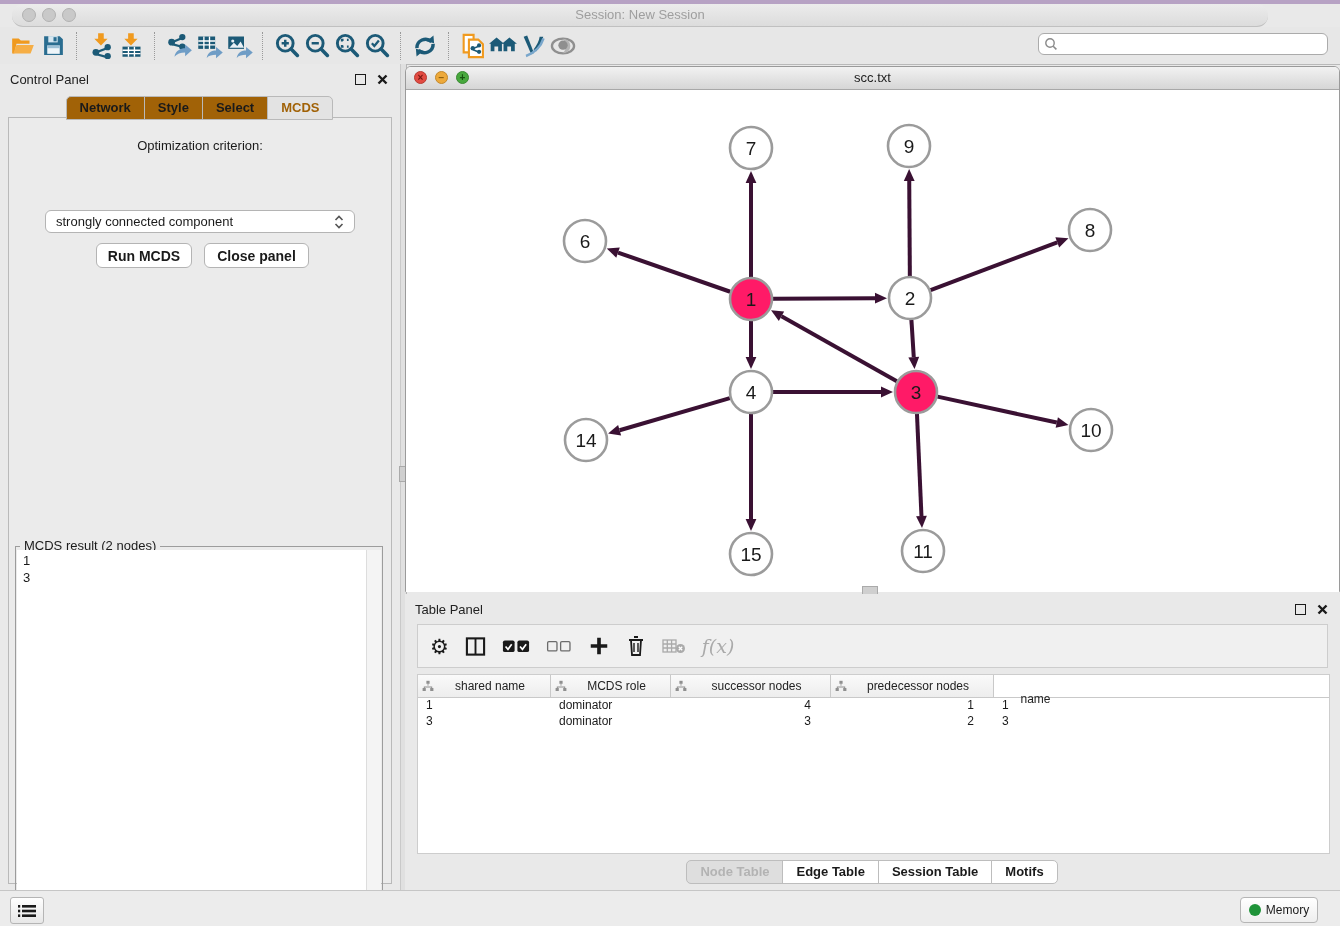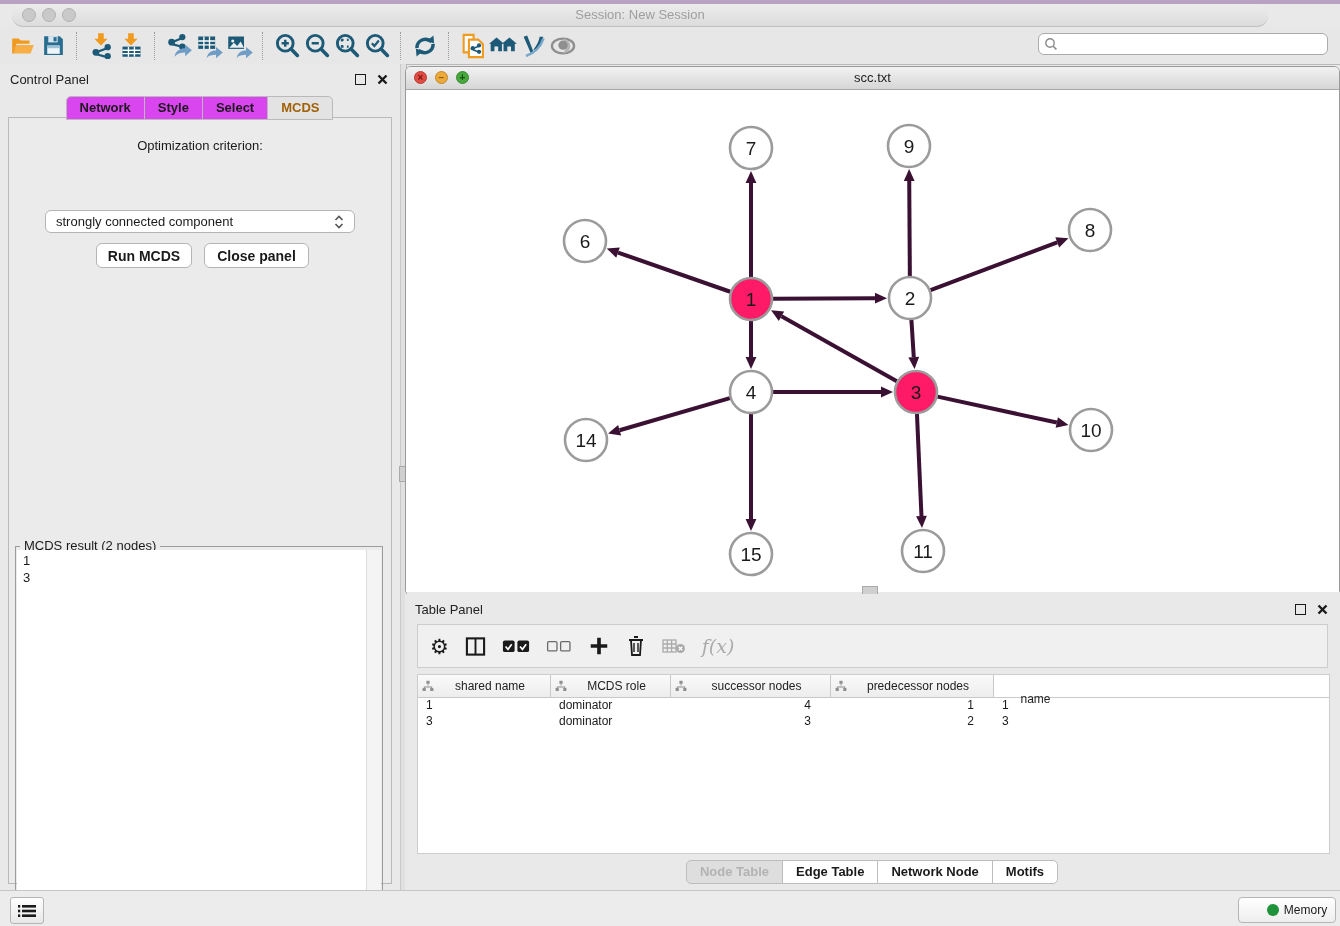--- a/index.html
+++ b/index.html
@@ -21,21 +21,21 @@
   #search-input{width:100%;height:100%;box-sizing:border-box;border:1px solid #ababab;border-radius:6px;
                 padding:0 6px 0 24px;font-size:13px;background:#fff;outline:none;}
   #search-icon{position:absolute;left:6px;top:4px;}
   
   #control-panel{left:0;top:64px;width:400px;height:826px;background:#e9e9e9;}
   .panel-head{height:30px;display:flex;align-items:center;font-size:13px;color:#222;padding:0 10px;}
   .panel-head .ph-title{flex:1;}
   .ph-btn{width:16px;height:16px;display:flex;align-items:center;justify-content:center;margin-left:6px;}
   .float-glyph{width:9px;height:9px;border:1.5px solid #1a1a1a;background:transparent;display:inline-block;}
   #cp-tabs{position:absolute;left:0;top:32px;width:400px;display:flex;justify-content:center;z-index:2;}
-  .cp-tab{background:#d946ef;border:1px solid #b9b9b9;padding:3px 13px 4px;font-size:13px;font-weight:bold;
+  .cp-tab{background:#a16207;border:1px solid #b9b9b9;padding:3px 13px 4px;font-size:13px;font-weight:bold;
           margin-left:-1px;}
   .cp-tab:first-child{border-radius:5px 0 0 0;}
   .cp-tab.active{background:#e3e3e3;color:#a16207;border-radius:0 5px 0 0;}
   #cp-content{position:absolute;left:8px;top:53px;width:382px;height:765px;background:#ebebeb;
               border:1px solid #b9b9b9;}
   #opt-label{width:100%;text-align:center;margin-top:20px;font-size:13px;}
   #opt-select{position:absolute;left:36px;top:92px;width:310px;height:23px;background:#fff;
               border:1px solid #b4b4b4;border-radius:6px;display:flex;align-items:center;
               font-size:13px;padding:0 10px;box-sizing:border-box;}
   #opt-select .sel-text{flex:1;}
@@ -84,23 +84,23 @@
   #tp-tabs{position:absolute;left:0;bottom:6px;width:935px;display:flex;justify-content:center;}
   .bt-tab{background:#fff;border:1px solid #bdbdbd;padding:3px 13px 4px;font-size:13px;font-weight:bold;
           margin-left:-1px;}
   .bt-tab:first-child{border-radius:5px 0 0 5px;}
   .bt-tab:last-child{border-radius:0 5px 5px 0;}
   .bt-tab.selected{background:#dedede;color:#b3b3b3;}
   
   #statusbar{left:0;top:890px;width:1340px;height:36px;background:#ececec;border-top:1px solid #c6c6c6;}
   #list-btn{position:absolute;left:10px;top:6px;width:32px;height:25px;background:linear-gradient(#fff,#e7e7e7);
             border:1px solid #b5b5b5;border-radius:3px;display:flex;align-items:center;justify-content:center;}
-  #memory-btn{position:absolute;right:4px;top:6px;width:76px;height:24px;background:linear-gradient(#fff,#eee);
+  #memory-btn{position:absolute;right:22px;top:6px;width:76px;height:24px;background:linear-gradient(#fff,#eee);
               border:1px solid #b5b5b5;border-radius:4px;display:flex;align-items:center;justify-content:center;
-              font-size:12px;gap:5px;padding-left:20px;}
+              font-size:12px;gap:5px;}
   #memory-dot{width:12px;height:12px;border-radius:50%;background:#1f9339;}
   svg{display:block;}
 </style>
 </head>
 <body>
 
 <div id="menu-strip" class="abs"></div>
 <div id="titlebar" class="abs">
   <span class="tl-gray" style="left:10px"></span>
   <span class="tl-gray" style="left:30px"></span>
@@ -499,21 +499,21 @@
           <div class="td" style="width: 120px; text-align: left;">dominator</div>
           <div class="td" style="width: 160px; text-align: right; padding-right: 20px;">3</div>
           <div class="td" style="width: 163px; text-align: right; padding-right: 20px;">2</div>
           <div class="td" style="width: 84px; text-align: left;">3</div>
         </div>
       </div>
   </div>
   <div id="tp-tabs">
       <div class="bt-tab selected">Node Table</div>
       <div class="bt-tab">Edge Table</div>
-      <div class="bt-tab">Network Node</div>
+      <div class="bt-tab">Session Table</div>
       <div class="bt-tab">Motifs</div>
     </div>
 </div>
 
 <div id="statusbar" class="abs">
   <span id="list-btn">
     <svg width="18" height="14" viewBox="0 0 18 14">
       <g fill="#1a1a1a">
           <rect x="0" y="1" width="2.2" height="2.6"></rect>
           <rect x="4" y="1" width="14" height="2.6"></rect>

